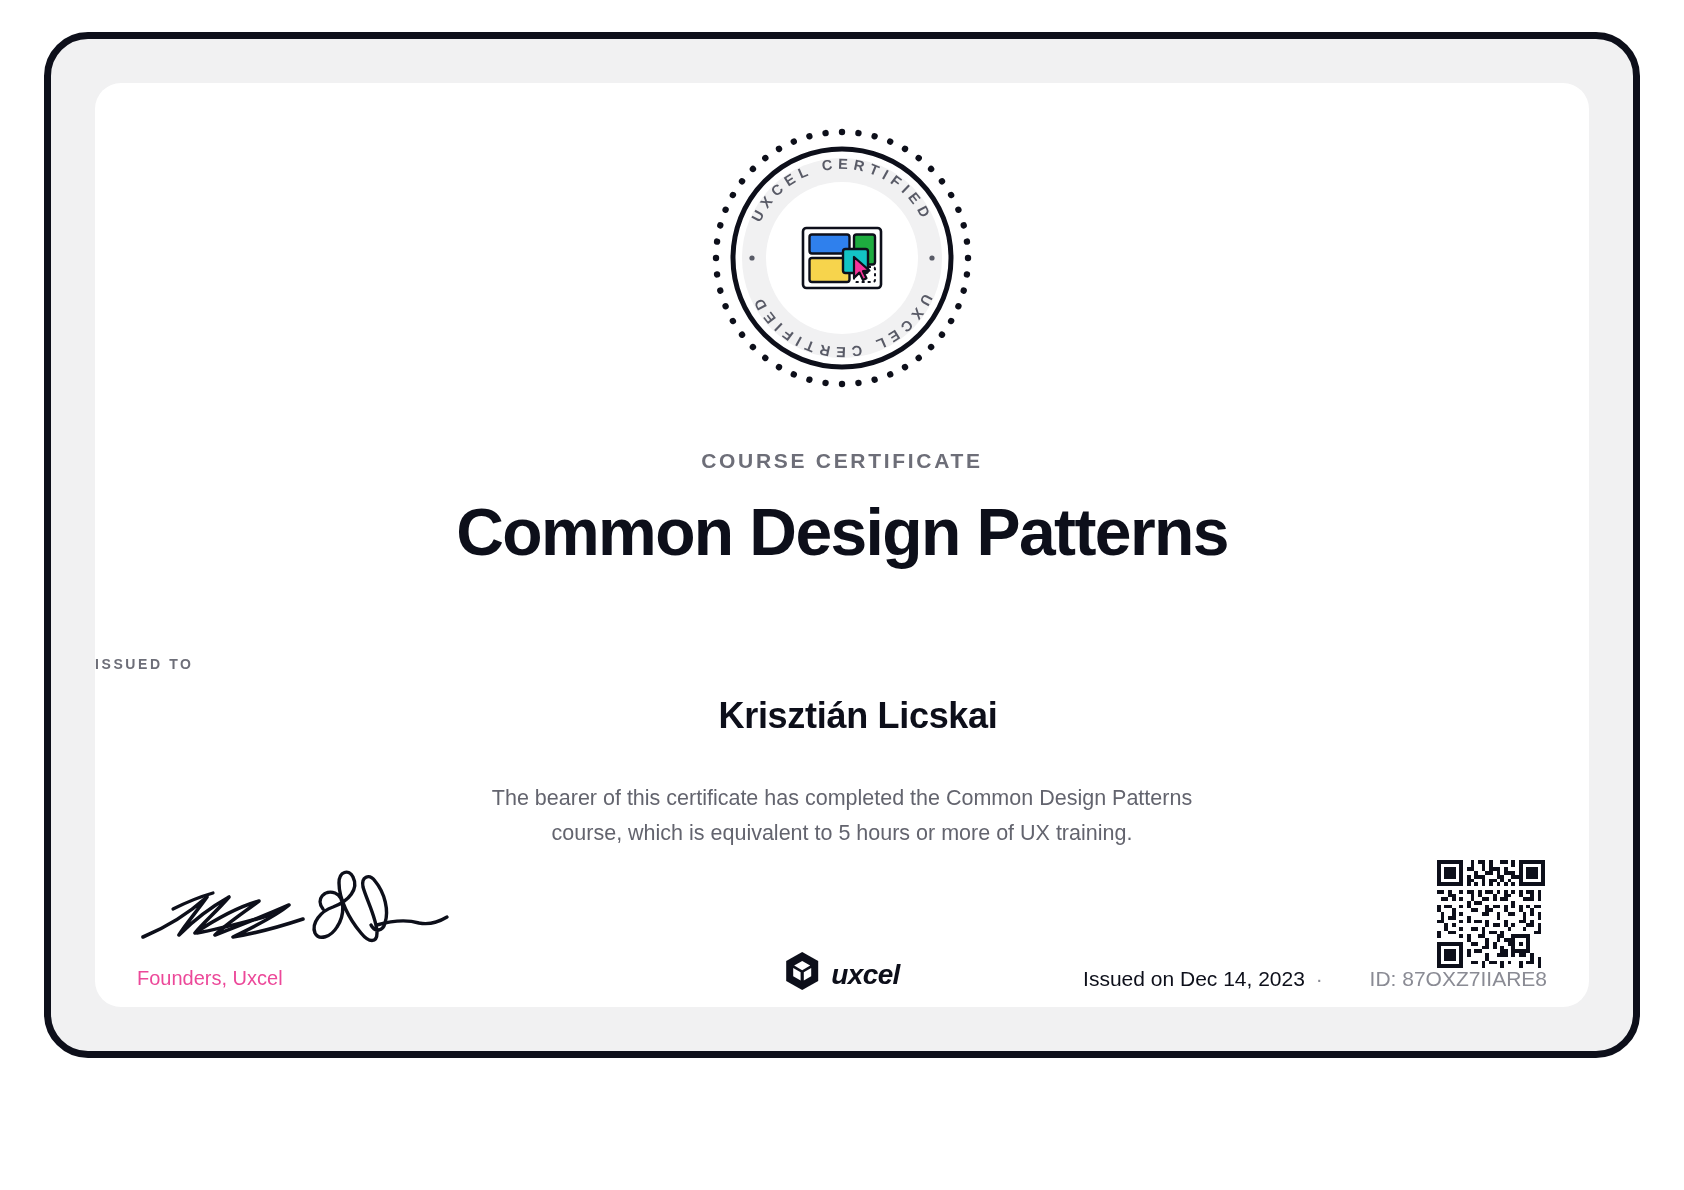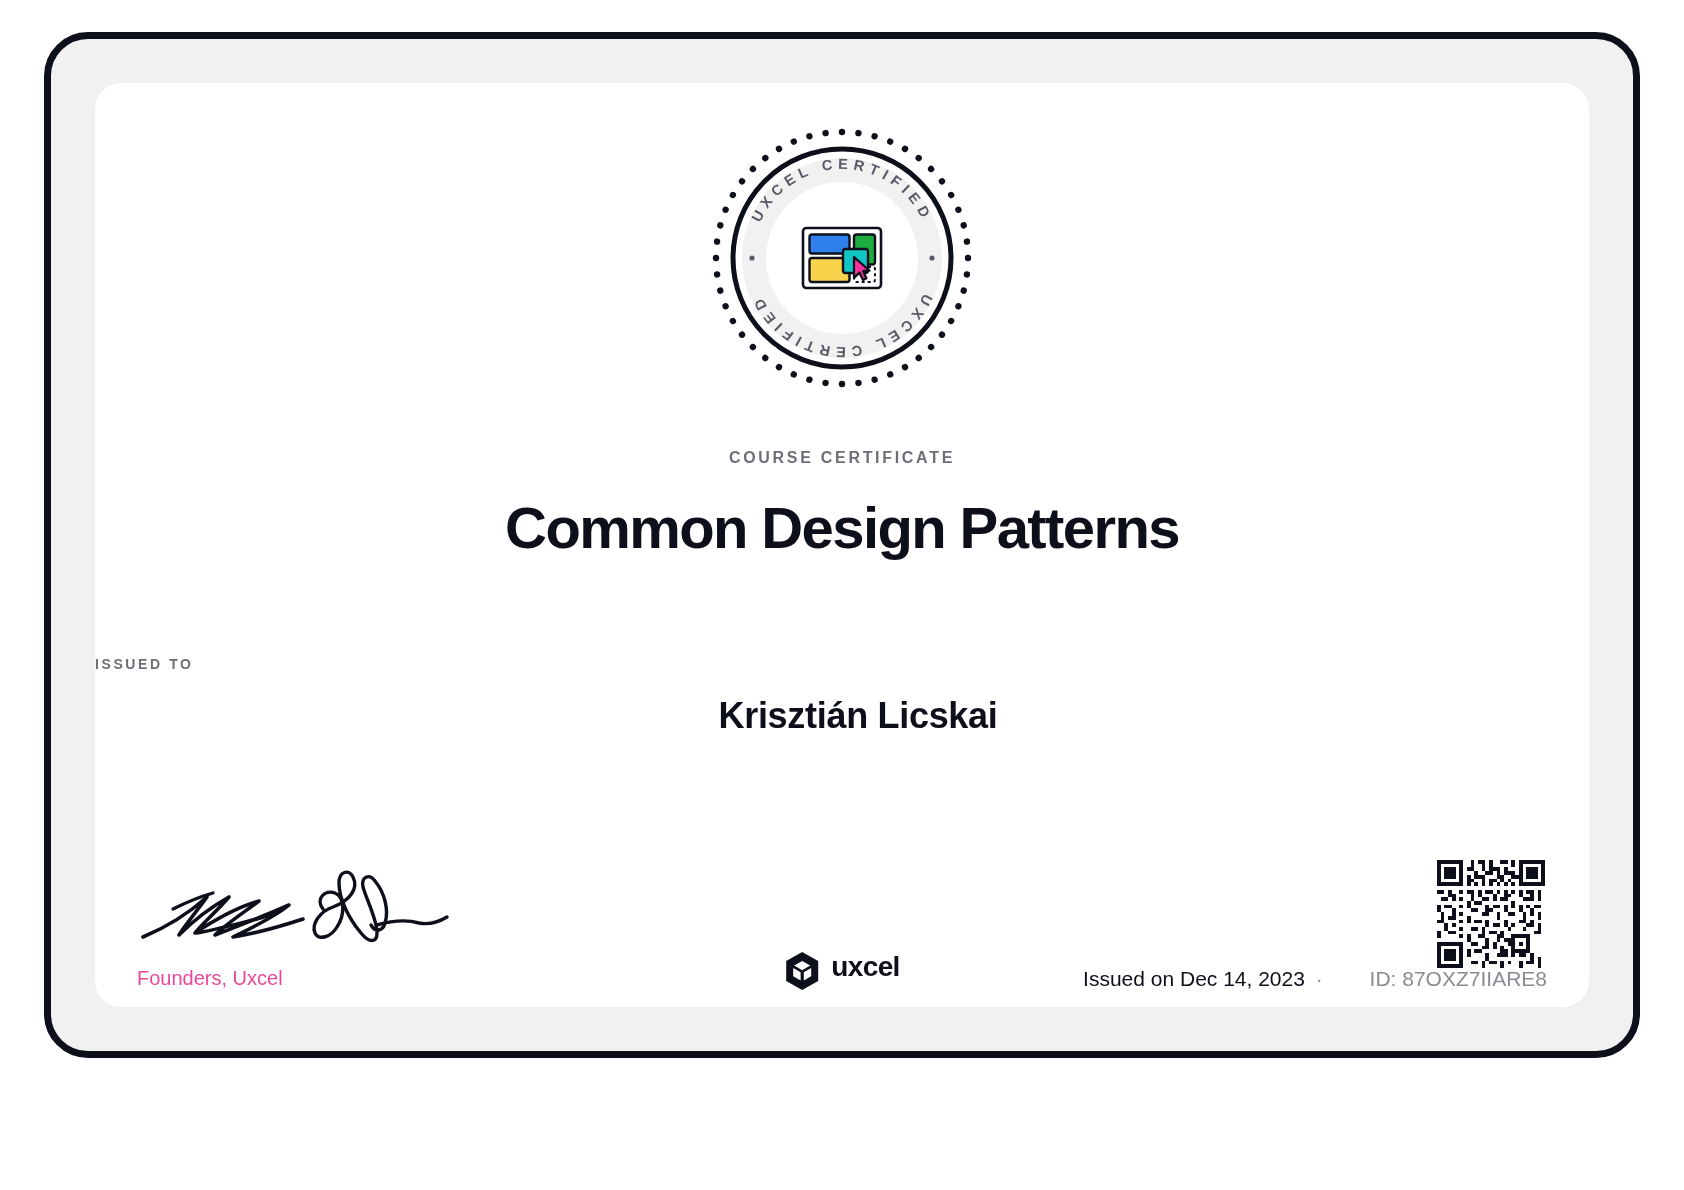--- a/index.html
+++ b/index.html
@@ -48,31 +48,31 @@
     height: 262px;
   }
   .badge-wrap svg { display: block; }
 
   
   .course-eyebrow {
     position: absolute;
     left: 0; right: 0;
     top: 366px;
     text-align: center;
-    font-size: 16px;
+    font-size: 21px;
     font-weight: 700;
     letter-spacing: 2.7px;
     color: #6d6e78;
   }
   .course-title {
     position: absolute;
     left: 0; right: 0;
     top: 414px;
     text-align: center;
-    font-size: 58px;
+    font-size: 66px;
     line-height: 1.08;
     font-weight: 700;
     letter-spacing: -1.6px;
     color: #0d0f1a;
   }
   .issued-to-eyebrow {
     position: absolute;
     left: 0; right: 0;
     top: 573px;
     font-size: 14px;
@@ -120,22 +120,23 @@
     font-size: 20px;
     color: #ec4899;
   }
 
   .brand-logo {
     position: absolute;
     left: 50%;
     transform: translateX(-50%);
     top: 868px;
     display: flex;
-    align-items: flex-start;
+    align-items: flex-end;
     gap: 11px;
+    font-style: italic;
   }
   .brand-mark { display: block; }
   .brand-word {
     font-size: 28px;
     font-weight: 700;
     letter-spacing: -0.6px;
     color: #0d0f1a;
   }
 
   .issue-line {
@@ -256,20 +257,24 @@
     </div>
 
     <div class="course-eyebrow">COURSE CERTIFICATE</div>
 
     <div class="course-title">Common Design Patterns</div>
 
     <div class="issued-to-eyebrow">ISSUED TO</div>
 
     <div class="recipient-name">Krisztián Licskai</div>
 
+    <div class="description">
+      <span>The bearer of this certificate has completed the Common Design Patterns</span>
+      <span>course, which is equivalent to 5 hours or more of UX training.</span>
+    </div>
 
     <div class="signatures">
       <svg width="330" height="90" viewBox="0 0 330 90" xmlns="http://www.w3.org/2000/svg" fill="none" stroke="#0d0f1a" stroke-linecap="round" stroke-linejoin="round">
         <g>
           <path d="M6 74 C 30 64, 52 50, 70 34 C 60 48, 48 62, 42 72 C 56 58, 74 44, 92 34
                    C 80 48, 66 60, 58 70 C 76 58, 100 44, 122 38 C 106 50, 88 62, 78 72
                    C 104 62, 134 50, 152 42 C 138 54, 112 66, 96 74 C 120 70, 148 62, 166 56" stroke-width="3.6"></path>
           <path d="M 36 46 C 48 40, 62 34, 76 30" stroke-width="3.2"></path>
           <path d="M 60 70 C 84 66, 112 58, 134 52" stroke-width="3.4"></path>
         </g>

